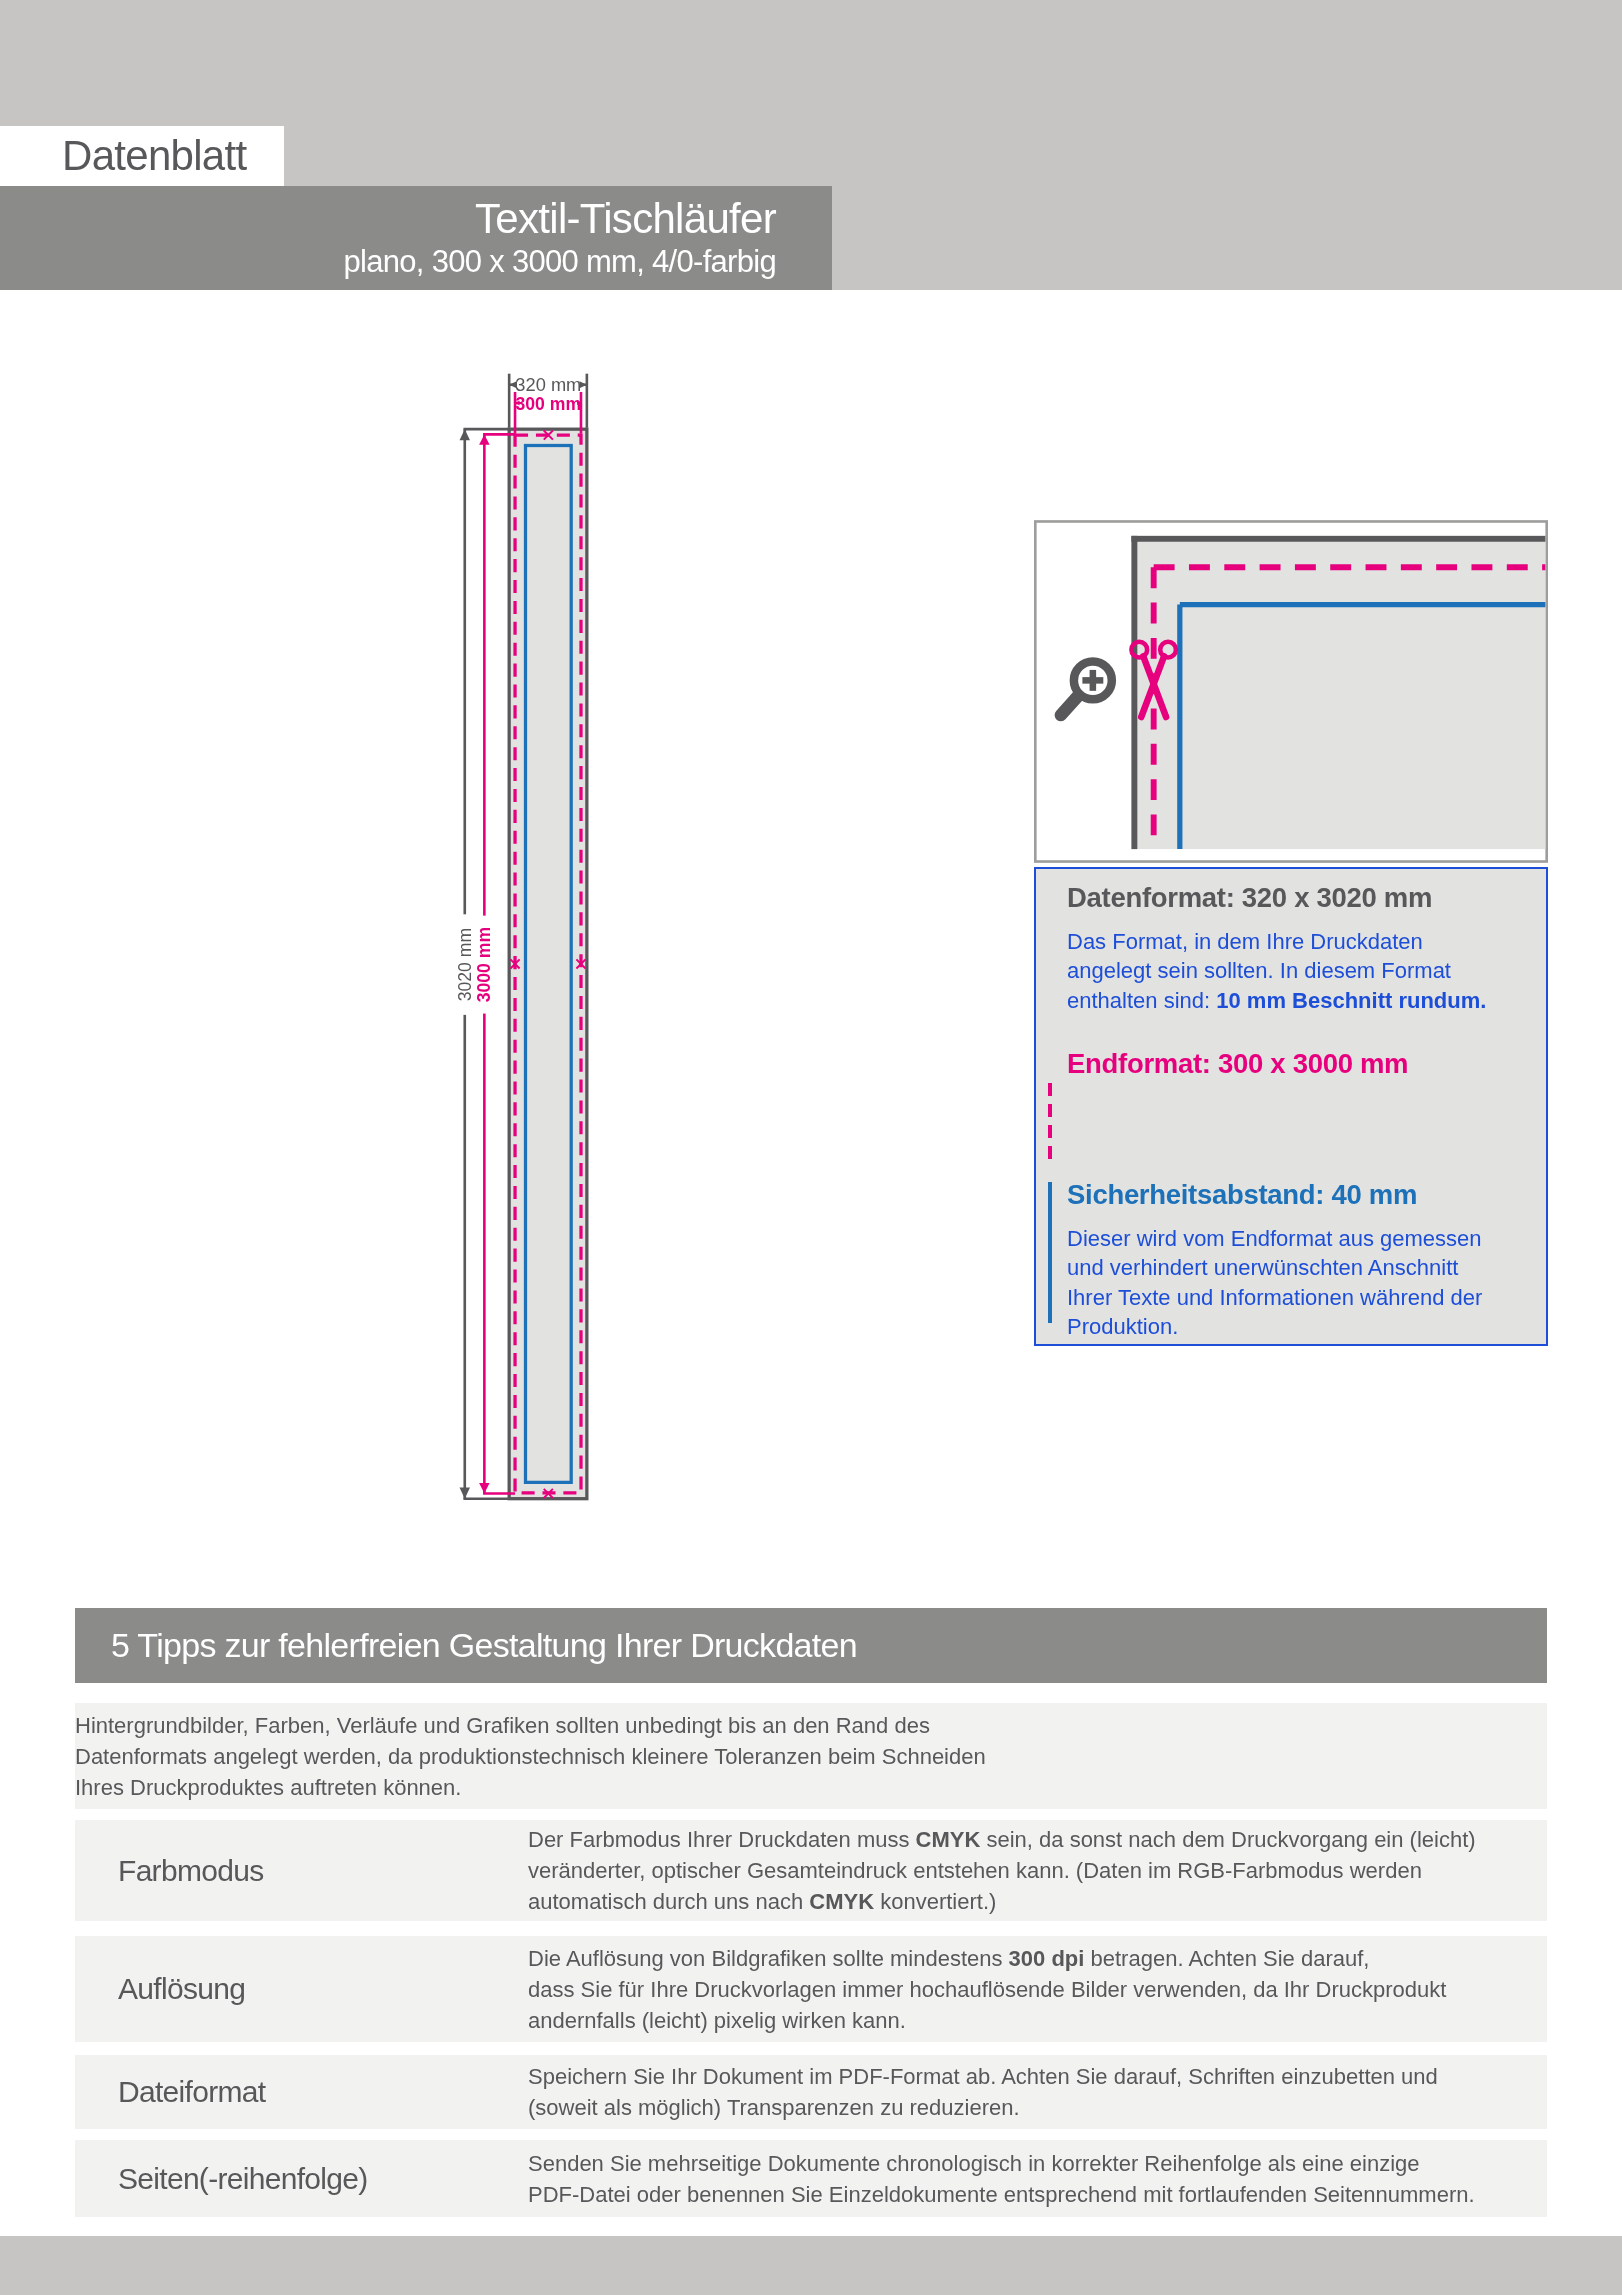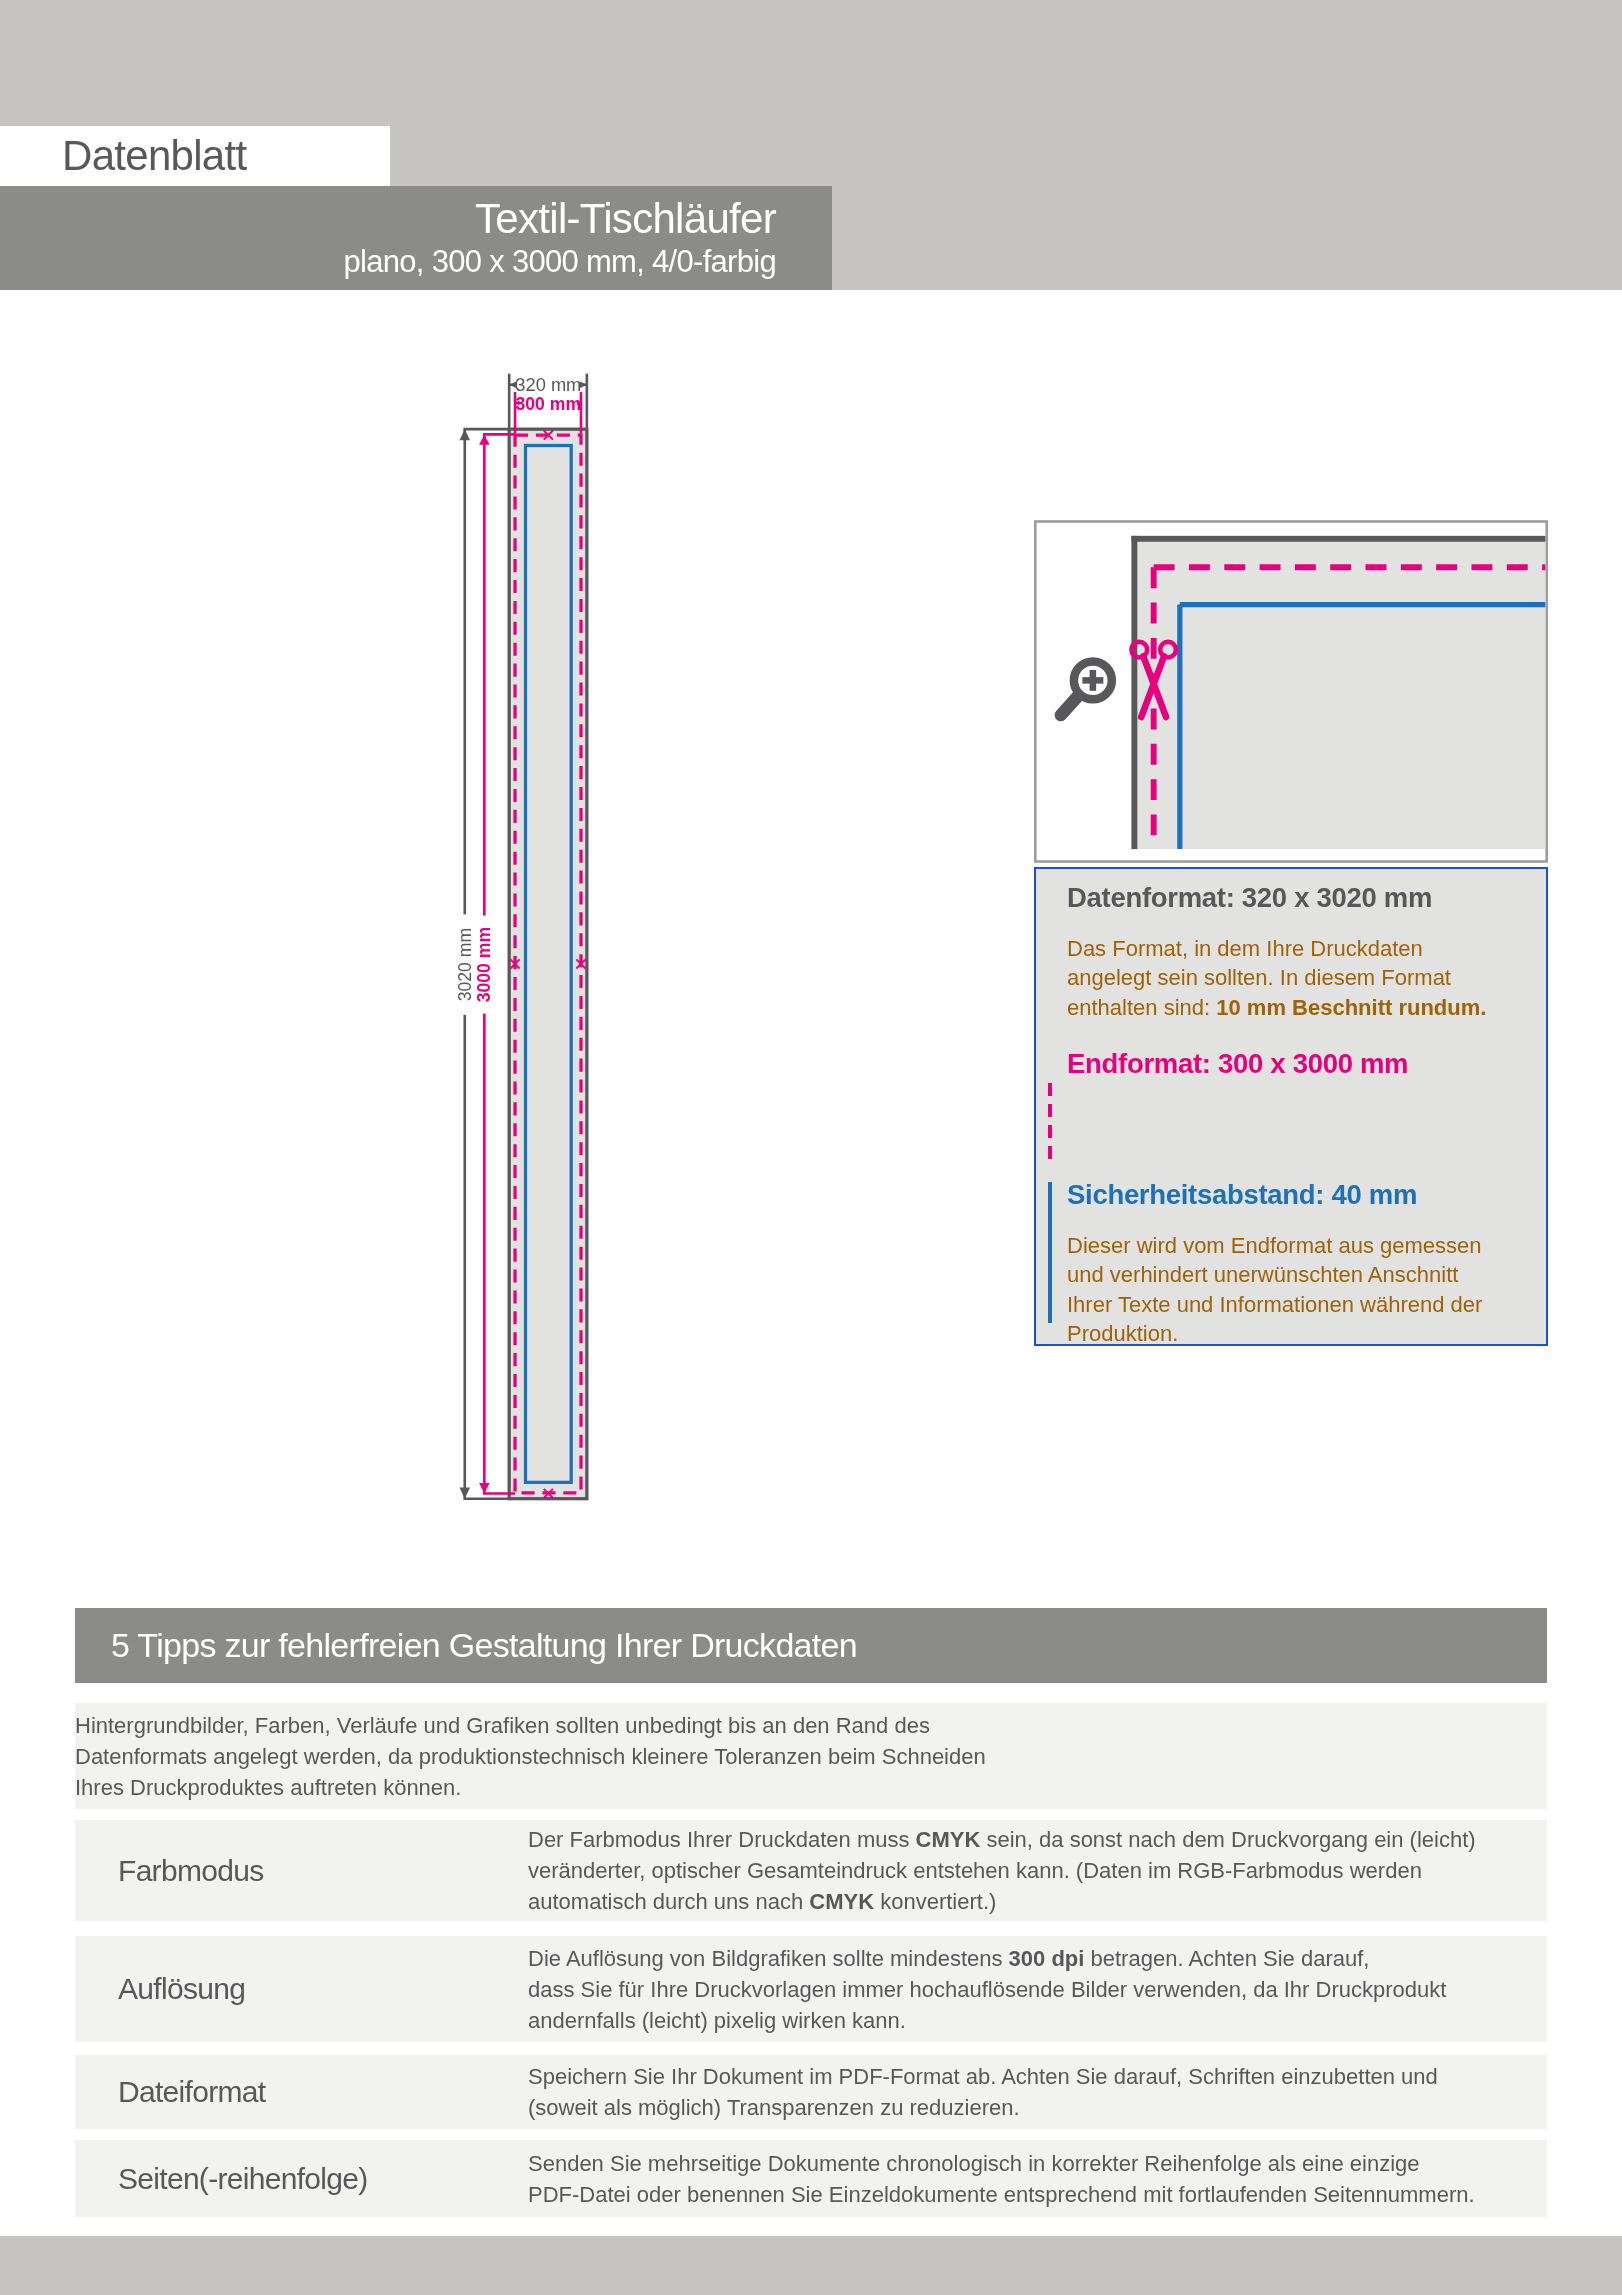--- a/index.html
+++ b/index.html
@@ -2,40 +2,40 @@
 <html style="font-size:10.5px"><head>
 <meta charset="utf-8">
 <style>
   html,body{margin:0;padding:0;background:#ffffff;}
   .page{position:relative;width:1623px;height:2295px;background:#ffffff;overflow:hidden;
         font-family:"Liberation Sans",sans-serif;color:#58585a;}
   .abs{position:absolute;}
 
   
   .header-band{left:0;top:0;width:1623px;height:290px;background:#c6c5c4;}
-  .datenblatt-box{left:0;top:126px;width:390px;height:60px;background:#ffffff;}
+  .datenblatt-box{left:0;top:126px;width:284px;height:60px;background:#ffffff;}
   .datenblatt-box span{display:block;padding-left:62px;line-height:60px;font-size:42px;
         letter-spacing:-0.7px;color:#58585a;}
   .title-bar{left:0;top:186px;width:832px;height:104px;background:#8b8b89;
         display:flex;flex-direction:column;justify-content:center;align-items:flex-end;
         padding-right:56px;box-sizing:border-box;letter-spacing:-0.7px;}
   .title-bar .title{font-size:42px;line-height:48px;color:#ffffff;}
   .title-bar .subtitle{font-size:31px;line-height:38px;color:#ffffff;}
 
   
   .diagram-svg{left:406px;top:353px;width:222px;height:1184px;}
   .detail-svg{left:1034px;top:520px;width:514px;height:343px;}
   svg text{font-family:"Liberation Sans",sans-serif;}
 
   
   .info-box{left:1034px;top:867px;width:514px;height:479px;background:#e2e2e1;
         border:2px solid #1d4ed8;box-sizing:border-box;}
   .iblock{position:absolute;left:31px;right:11.8px;}
   .iblock .ihead{font-size:27.5px;font-weight:bold;line-height:34px;letter-spacing:-0.3px;}
-  .iblock .ibody{font-size:22px;line-height:29.4px;white-space:pre-line;margin-top:19px;color:#a16207;}
+  .iblock .ibody{font-size:22px;line-height:29.4px;white-space:pre-line;margin-top:12px;color:#1d4ed8;}
   .ihead.c-dark{color:#58585a;} .ihead.c-magenta{color:#e6007e;} .ihead.c-blue{color:#1d71b8;}
   .marker-dashed{position:absolute;left:11.8px;top:214px;width:4.6px;height:76px;
         background:repeating-linear-gradient(180deg,#e6007e 0 13px,transparent 13px 21px);}
   .marker-solid{position:absolute;left:11.8px;top:313px;width:3.9px;height:141px;background:#1d71b8;}
 
   
   .tips-bar{left:75px;top:1608px;width:1472px;height:75px;background:#8b8b89;}
   .tips-bar span{display:block;padding-left:36px;line-height:75px;font-size:34px;
         color:#ffffff;letter-spacing:-0.7px;}
   .tip-row{left:75px;width:1472px;background:#f2f2f1;display:flex;align-items:center;}

